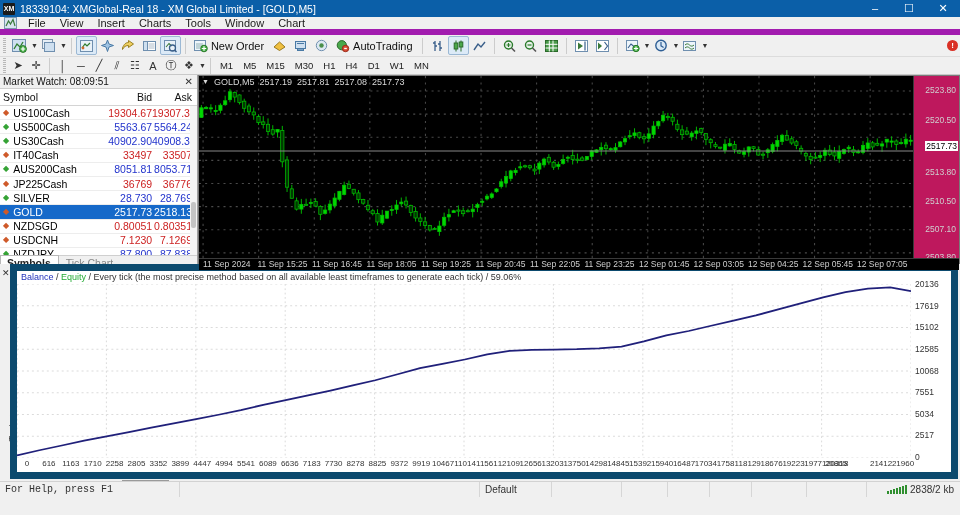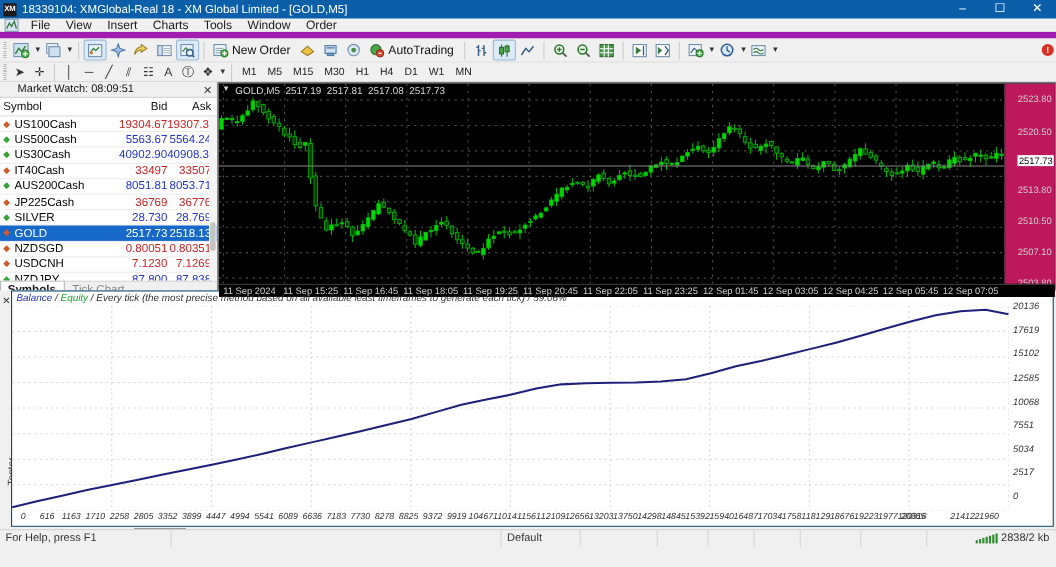--- a/index.html
+++ b/index.html
@@ -79,21 +79,21 @@
   }
 
   
   .work { position: relative; height: 196px; display:flex; background:#f0f0f0; }
 
   
   .mw { width: 198px; background:#fff; border-right:1px solid #9e9e9e;
         display:flex; flex-direction:column; }
   .mw-title {
     height:14px; background:#f0f0f0; display:flex; align-items:center;
-    font-size:10px; color:#111; padding-left:16px; border-bottom:1px solid #cfcfcf;
+    font-size:10px; color:#111; padding-left:3px; border-bottom:1px solid #cfcfcf;
   }
   .mw-title .x { margin-left:auto; margin-right:4px; font-size:10px; color:#333; }
   .mw-head {
     display:flex; height:17px; align-items:center; font-size:10.5px;
     border-bottom:1px solid #d4d4d4; background:#fff; color:#111;
   }
   .mw-body { flex:1; overflow:hidden; position:relative; background:#fff; }
   .mw-row {
     display:flex; height:14.2px; align-items:center; font-size:10.5px;
     border-bottom:1px solid #ededed;
@@ -144,21 +144,21 @@
     position:absolute; left:0; top:264px; width:960px; height:232px;
     background:#f0f0f0; display:flex; flex-direction:column;
   }
   .tester-body { flex:1; display:flex; position:relative; }
   .tester-left { width:10px; background:#f0f0f0; position:relative; }
   .tester-left .xclose { position:absolute; top:4px; left:2px; font-size:9px; color:#333;}
   .tester-left .vlabel {
     position:absolute; left:-9px; top:152px; width:40px; font-size:9.5px;
     color:#444; transform:rotate(-90deg); transform-origin:center;
   }
-  .graph-area { flex:1; background:#fff; border:1px solid #0c4a6e; position:relative; margin-right:2px;font-style:italic;}
+  .graph-area { flex:1; background:#fff; border:7px solid #0c4a6e; position:relative; margin-right:2px;}
   .legend {
     position:absolute; left:4px; top:1px; font-size:9px; color:#333; white-space:nowrap; z-index:6;
   }
   .legend .bal { color:#2233bb; }
   .legend .eq { color:#22aa33; }
   .g-plot { position:absolute; left:0; top:13px; right:40px; bottom:14px; }
   .g-yaxis { position:absolute; right:0; top:13px; width:40px; bottom:14px; }
   .gy-lbl { position:absolute; left:4px; font-size:8.5px; color:#333; transform:translateY(-50%);}
   .g-xaxis { position:absolute; left:0; bottom:0; height:14px; right:40px; }
   .gx-lbl { position:absolute; top:1px; font-size:8px; color:#333; transform:translateX(-50%); white-space:nowrap;}
@@ -218,21 +218,21 @@
           <rect x="0.5" y="0.5" width="12" height="11" fill="#d8e4ef" stroke="#7c96ae"></rect>
           <path d="M2 9 L4.5 4 L6.5 7 L9 2.5 L11 9" stroke="#3a7a3a" fill="none" stroke-width="1.2"></path>
         </svg>
     </div>
     <div class="menu-item">File</div>
     <div class="menu-item">View</div>
     <div class="menu-item">Insert</div>
     <div class="menu-item">Charts</div>
     <div class="menu-item">Tools</div>
     <div class="menu-item">Window</div>
-    <div class="menu-item">Order</div>
+    <div class="menu-item">Chart</div>
   </div>
 
   <div class="toolbar">
     <div class="grip"></div>
 
     <div class="tbtn">
       <svg width="15" height="14" viewBox="0 0 15 14">
           <rect x="0.5" y="0.5" width="13" height="12" fill="#cfe0f0" stroke="#6f8faf"></rect>
           <path d="M2 10 L5 5 L8 8 L11 3" stroke="#2f7d2f" fill="none" stroke-width="1.3"></path>
           <circle cx="11" cy="10" r="3.4" fill="#46b046" stroke="#2b7a2b"></circle>
@@ -1006,21 +1006,21 @@
       <div class="tt">Results</div>
       <div class="tt active">Graph</div>
       <div class="tt">Report</div>
       <span class="tt-sep">|</span>
       <div class="tt">Journal</div>
       <span class="tt-sep">|</span>
     </div>
   </div>
 
   <div class="statusbar">
-    <div class="sb-cell" style="width:156px;">For Help, press F1</div>
+    <div class="sb-cell" style="width:180px;font-family:Liberation Mono, monospace;">For Help, press F1</div>
     <div class="sb-cell" style="width:300px;"></div>
     <div class="sb-cell" style="width:72px;">Default</div>
     <div class="sb-cell" style="width:70px;"></div>
     <div class="sb-cell" style="width:46px;"></div>
     <div class="sb-cell" style="width:42px;"></div>
     <div class="sb-cell" style="width:42px;"></div>
     <div class="sb-cell" style="width:55px;"></div>
     <div class="sb-cell" style="width:60px;"></div>
     <div class="sb-net">
       <span class="bars">

